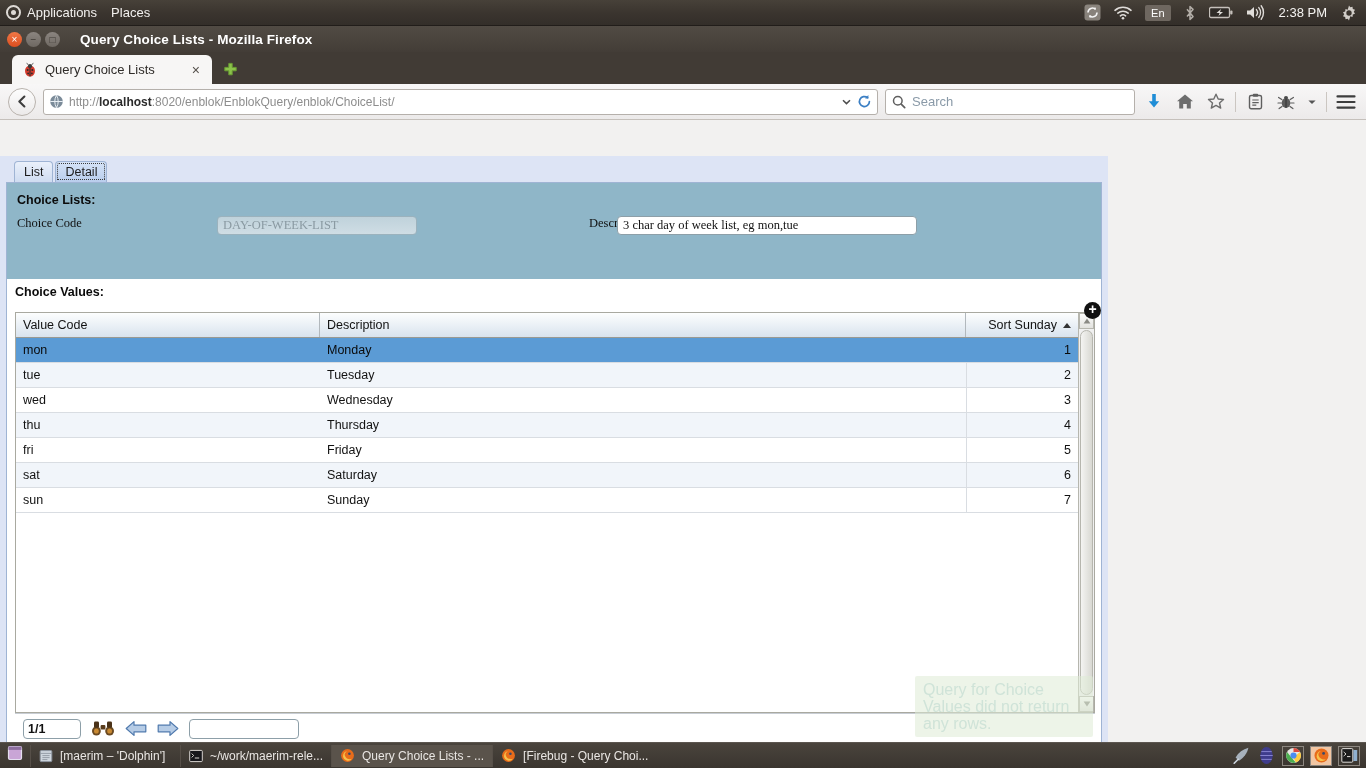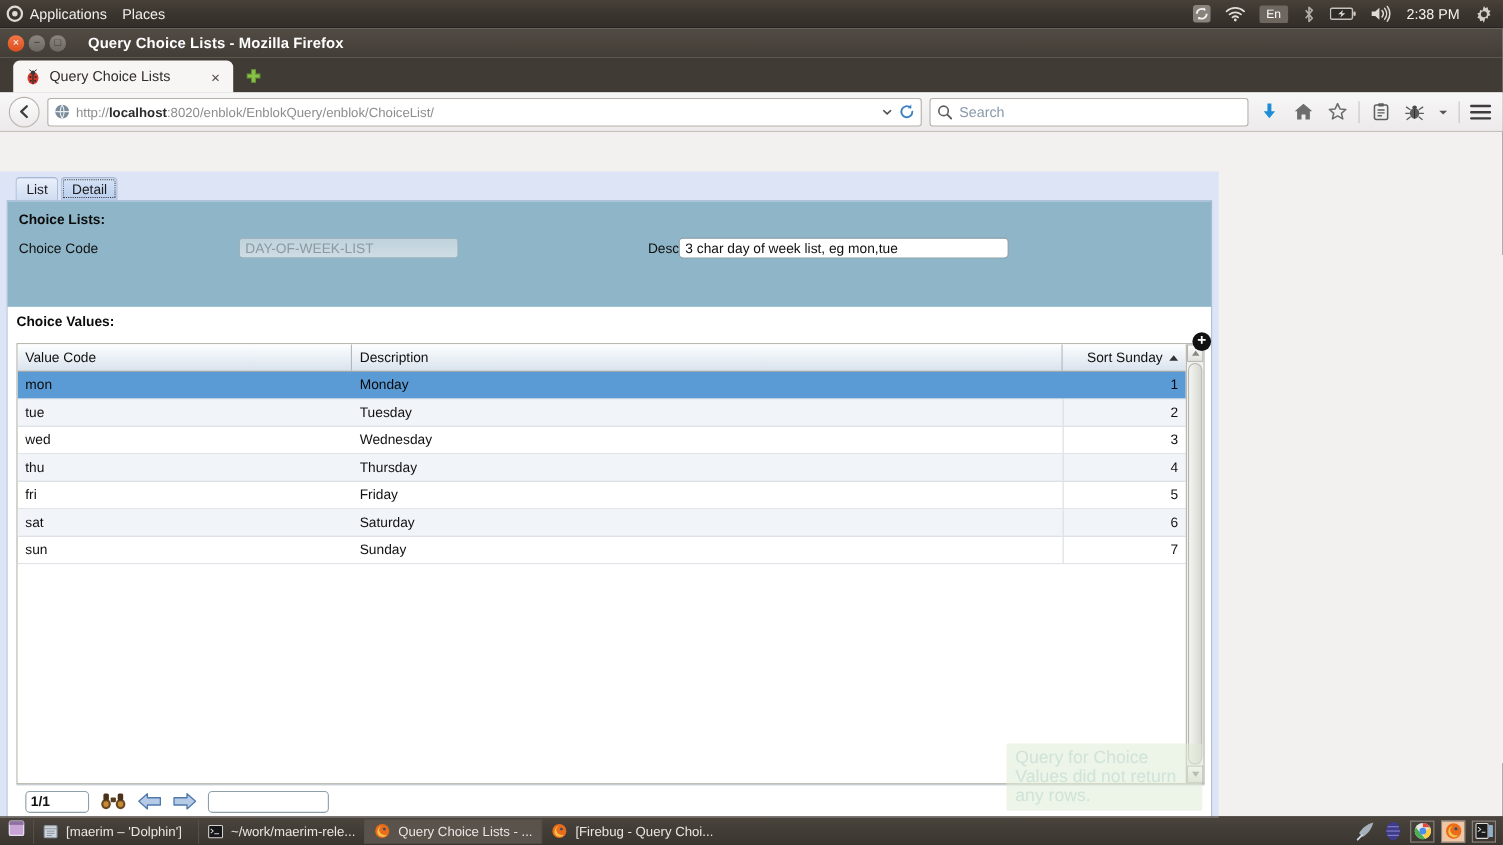--- a/index.html
+++ b/index.html
@@ -93,21 +93,21 @@
     border: 1px solid #b5b0ab; border-radius: 3px;
     display: flex; align-items: center; padding: 0 5px; gap: 5px;
     min-width: 0;
   }
   .url-text {
     flex: 1; font-size: 12px; color: #8d8d8d; white-space: nowrap;
     overflow: hidden; text-overflow: ellipsis;
   }
   .url-text b { color: #2b2b2b; font-weight: bold; }
   #searchbar {
-    width: 290px; height: 26px; background: #ffffff;
+    width: 250px; height: 26px; background: #ffffff;
     border: 1px solid #b5b0ab; border-radius: 3px;
     display: flex; align-items: center; padding: 0 6px; gap: 6px;
   }
   .search-ph { font-size: 13px; color: #8a9aa8; }
   .tb-icon { width: 24px; height: 26px; display: flex; align-items: center;
              justify-content: center; cursor: pointer; }
   .tb-sep { width: 1px; height: 20px; background: #cbc6c1; }
 
   
   #page {
@@ -132,21 +132,21 @@
     border: 1px solid #9fb4d4; background: #ffffff;
     display: flex; flex-direction: column;
   }
 
   
   #form-block {
     background: #8fb6c8; padding: 10px 10px 0 10px;
     height: 96px; position: relative;
   }
   .blk-title { font-size: 12.5px; font-weight: bold; color: #0b0b0b; margin-bottom: 9px; }
-  .form-row { display: flex; align-items: center; }
+  .form-row { display: flex; align-items: flex-start; font-family: Liberation Serif, serif; }
   .f-label { font-size: 12.5px; color: #111; }
   .f-input {
     height: 19px; border-radius: 4px; font-size: 12.5px;
     display: flex; align-items: center; padding: 0 5px;
   }
   .f-input.ro {
     background: linear-gradient(to bottom,#bfd2db,#cfdde4);
     border: 1px solid #9bb2bd; color: #8a9aa2;
   }
   .f-input.rw { background: #ffffff; border: 1px solid #8d9fa8; color: #111; }

